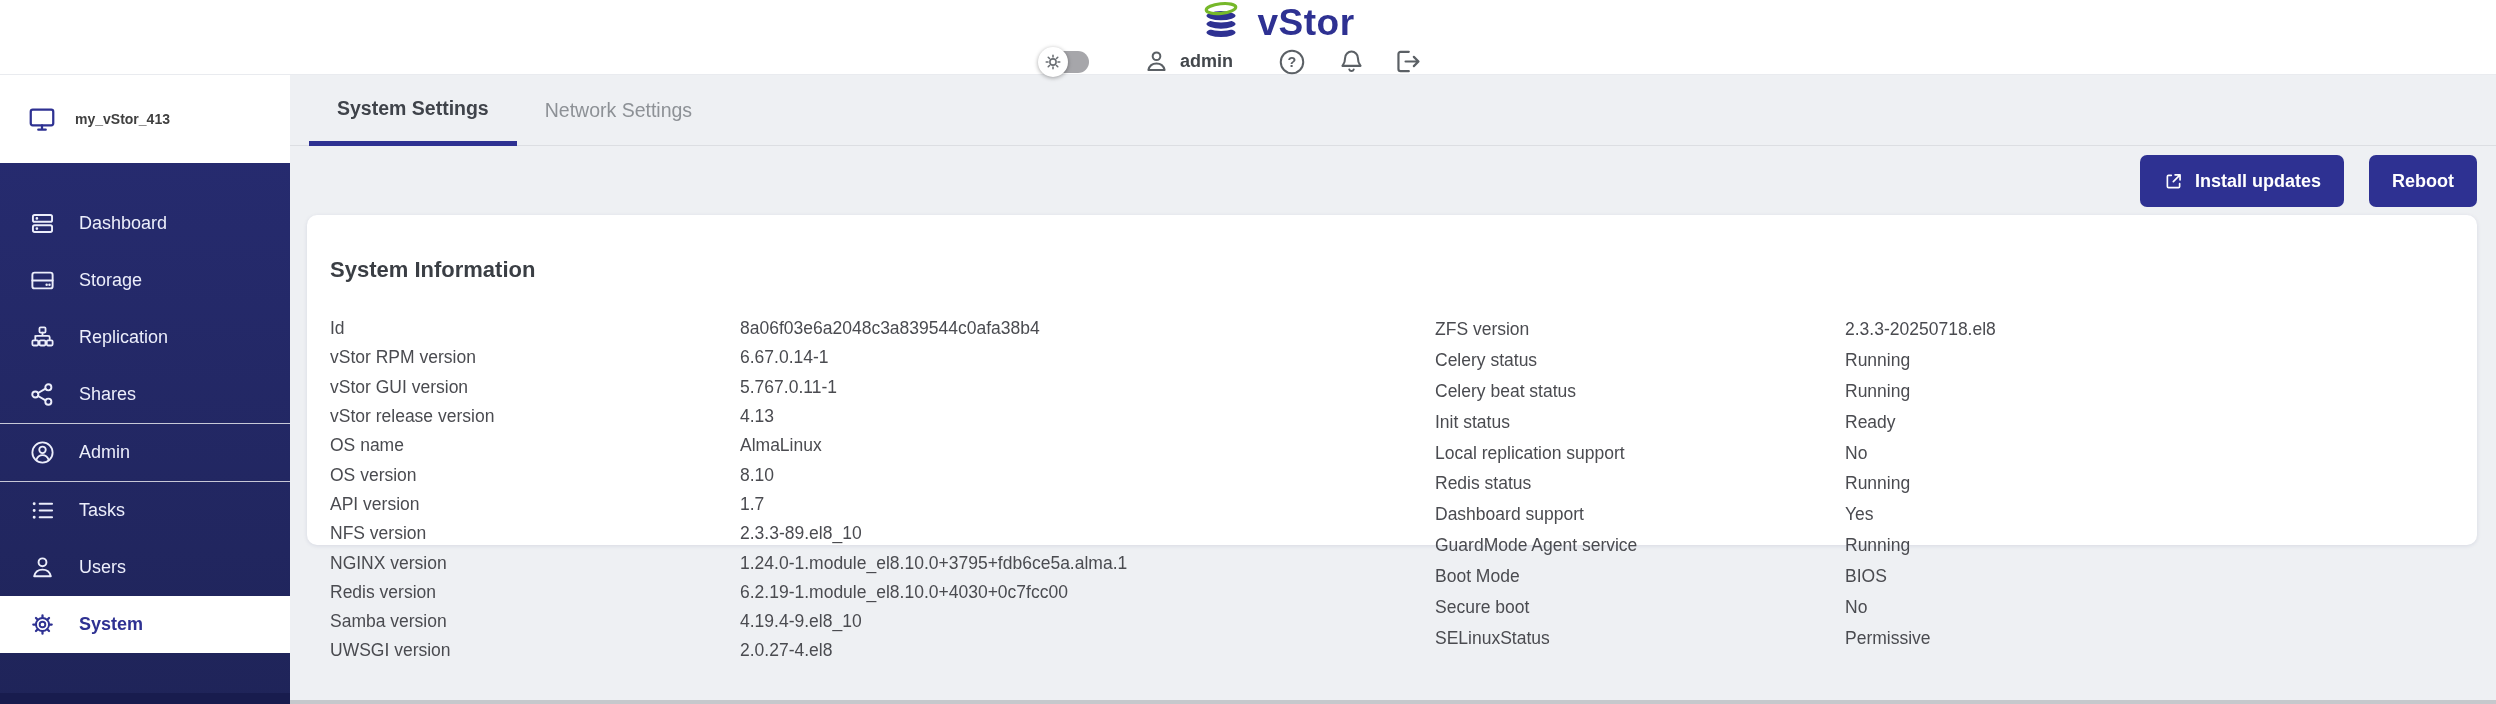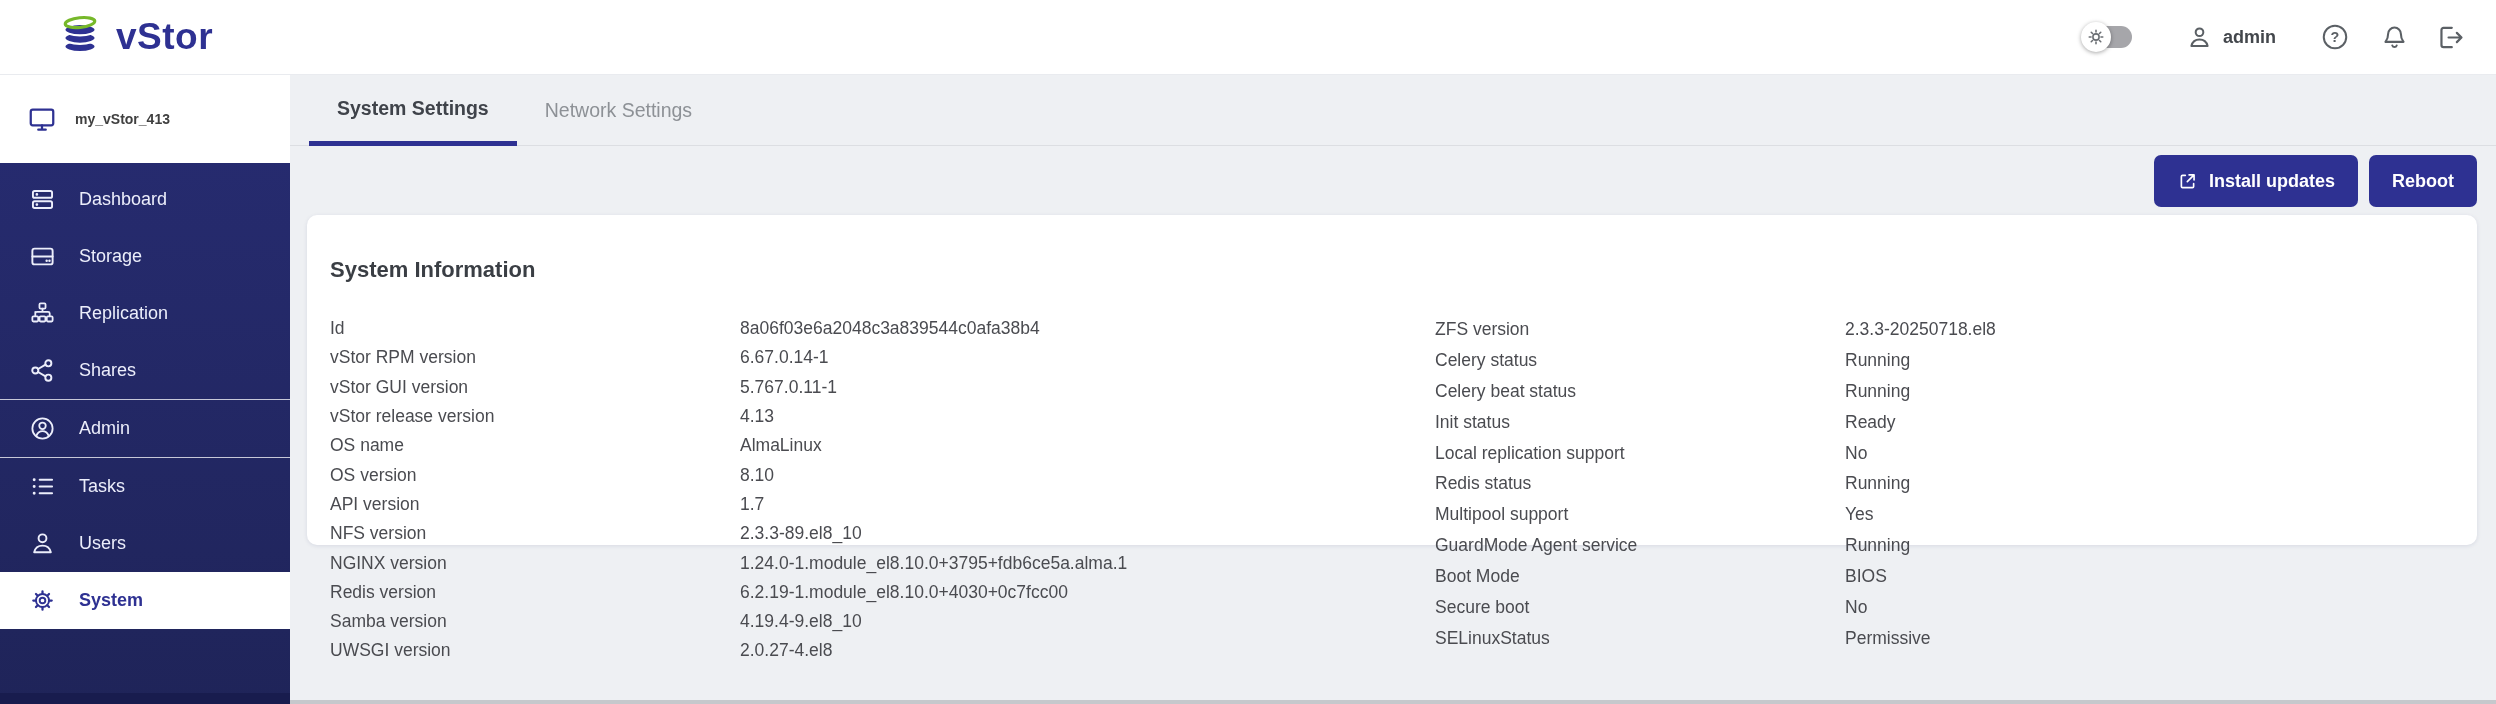--- a/index.html
+++ b/index.html
@@ -5,56 +5,56 @@
   html,body{margin:0;padding:0;}
   body{
     width:2496px;height:704px;position:relative;overflow:hidden;
     background:#eef0f3;font-family:"Liberation Sans",sans-serif;
   }
   svg{display:block;}
   
   .app-header{
     position:absolute;top:0;left:0;width:2496px;height:75px;background:#ffffff;
     border-bottom:1px solid #e9ebef;display:flex;align-items:center;
-    justify-content:space-between;box-sizing:border-box;z-index:5;
+    justify-content:space-between;box-sizing:border-box;z-index:5;flex-direction:column;
   }
   .logo{display:flex;align-items:center;gap:13px;margin-left:57px;cursor:pointer;}
   .logo-text{font-size:37px;font-weight:bold;color:#2e3192;letter-spacing:.5px;}
   .header-right{display:flex;align-items:center;margin-right:30px;}
   .icon-btn{background:none;border:none;padding:0;color:#5b6065;cursor:pointer;
     display:flex;align-items:center;justify-content:center;font-family:inherit;}
   .theme-toggle{position:relative;width:46px;height:22px;border-radius:11px;
     background:#a6a6aa;margin-right:54px;cursor:pointer;}
   .theme-knob{position:absolute;left:-5px;top:-4px;width:30px;height:30px;border-radius:50%;
     background:#fff;box-shadow:0 1px 4px rgba(0,0,0,.35);display:flex;align-items:center;
     justify-content:center;color:#6a6e73;}
   .user-chip{display:flex;align-items:center;gap:10px;color:#43474c;font-size:18px;
     font-weight:bold;margin-right:44px;cursor:pointer;}
   .icon-help{margin-right:30px;}
   .icon-bell{margin-right:26px;}
   
   .sidebar{position:absolute;left:0;top:75px;width:290px;height:629px;
     background:linear-gradient(180deg,#272c72 0%,#1f2459 100%);}
   .node{height:88px;background:#ffffff;display:flex;align-items:center;gap:18px;
     padding-left:27px;color:#404040;font-size:14px;font-weight:bold;cursor:pointer;}
-  .nav{padding-top:8px;}
+  .nav{padding-top:8px;margin-top:24px;}
   .nav-item{height:57px;display:flex;align-items:center;padding-left:29px;gap:23px;
     color:#eceefb;font-size:18px;cursor:pointer;}
   .nav-item.active{background:#ffffff;color:#2e3192;font-weight:bold;}
   .nav-icon{width:27px;height:27px;}
   .nav-divider{height:1px;background:rgba(255,255,255,.75);}
   .sidebar-footer{position:absolute;bottom:0;left:0;width:100%;height:11px;background:#181c4e;}
   
   .main{position:absolute;left:290px;top:75px;right:0;bottom:0;border-radius:18px;}
   .tabs{position:absolute;top:0;left:0;right:0;height:71px;border-bottom:1px solid #dcdee2;
     display:flex;padding-left:19px;box-sizing:border-box;}
   .tab{display:flex;align-items:center;padding:0 28px;font-size:19.5px;color:#8d9196;
     cursor:pointer;height:71px;box-sizing:border-box;}
   .tab.active{color:#3f434a;font-weight:bold;border-bottom:5px solid #2e3192;}
-  .actions{position:absolute;top:80px;right:19px;display:flex;gap:11px;}
+  .actions{position:absolute;top:80px;right:19px;display:flex;gap:25px;}
   .btn{height:52px;background:#2e3192;border:none;border-radius:7px;color:#fff;
     font-size:18px;font-weight:bold;font-family:inherit;display:inline-flex;
     align-items:center;gap:11px;padding:0 23px;cursor:pointer;}
   .card{position:absolute;left:17px;right:19px;top:140px;height:330px;background:#fff;
     border-radius:10px;box-shadow:0 1px 4px rgba(23,28,84,.10);}
   .card-title{position:absolute;left:23px;top:42px;margin:0;font-size:22px;
     color:#3a3e44;font-weight:bold;}
   .cols{position:absolute;left:23px;top:78px;right:20px;display:flex;}
   .col{width:1105px;margin-top:21px;}
   .col.right{flex:1;width:auto;}
@@ -319,21 +319,21 @@
           </div>
         <div class="row">
             <div class="lbl">Local replication support</div>
             <div class="val">No</div>
           </div>
         <div class="row">
             <div class="lbl">Redis status</div>
             <div class="val">Running</div>
           </div>
         <div class="row">
-            <div class="lbl">Multipool support</div>
+            <div class="lbl">Dashboard support</div>
             <div class="val">Yes</div>
           </div>
         <div class="row">
             <div class="lbl">GuardMode Agent service</div>
             <div class="val">Running</div>
           </div>
         <div class="row">
             <div class="lbl">Boot Mode</div>
             <div class="val">BIOS</div>
           </div>

